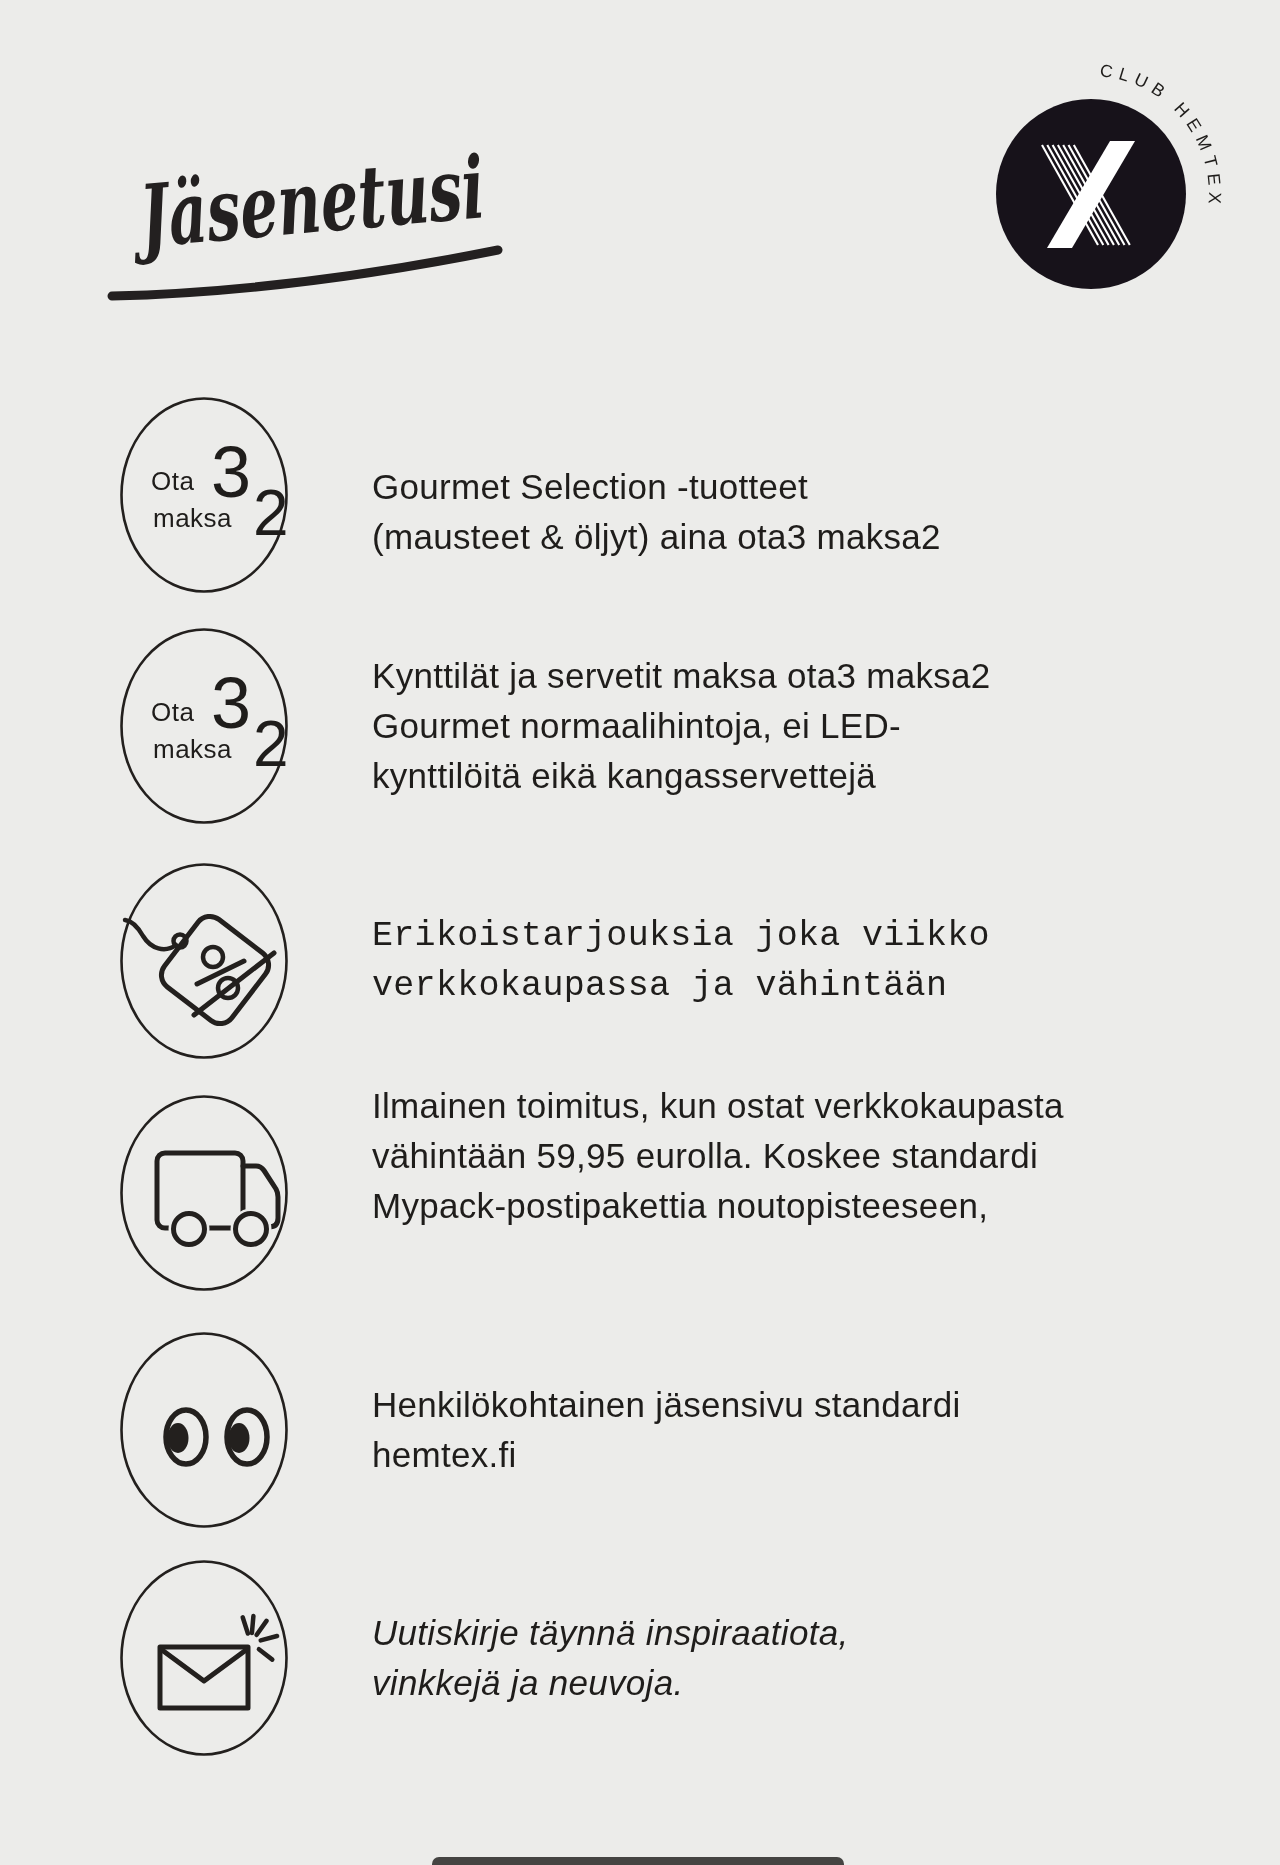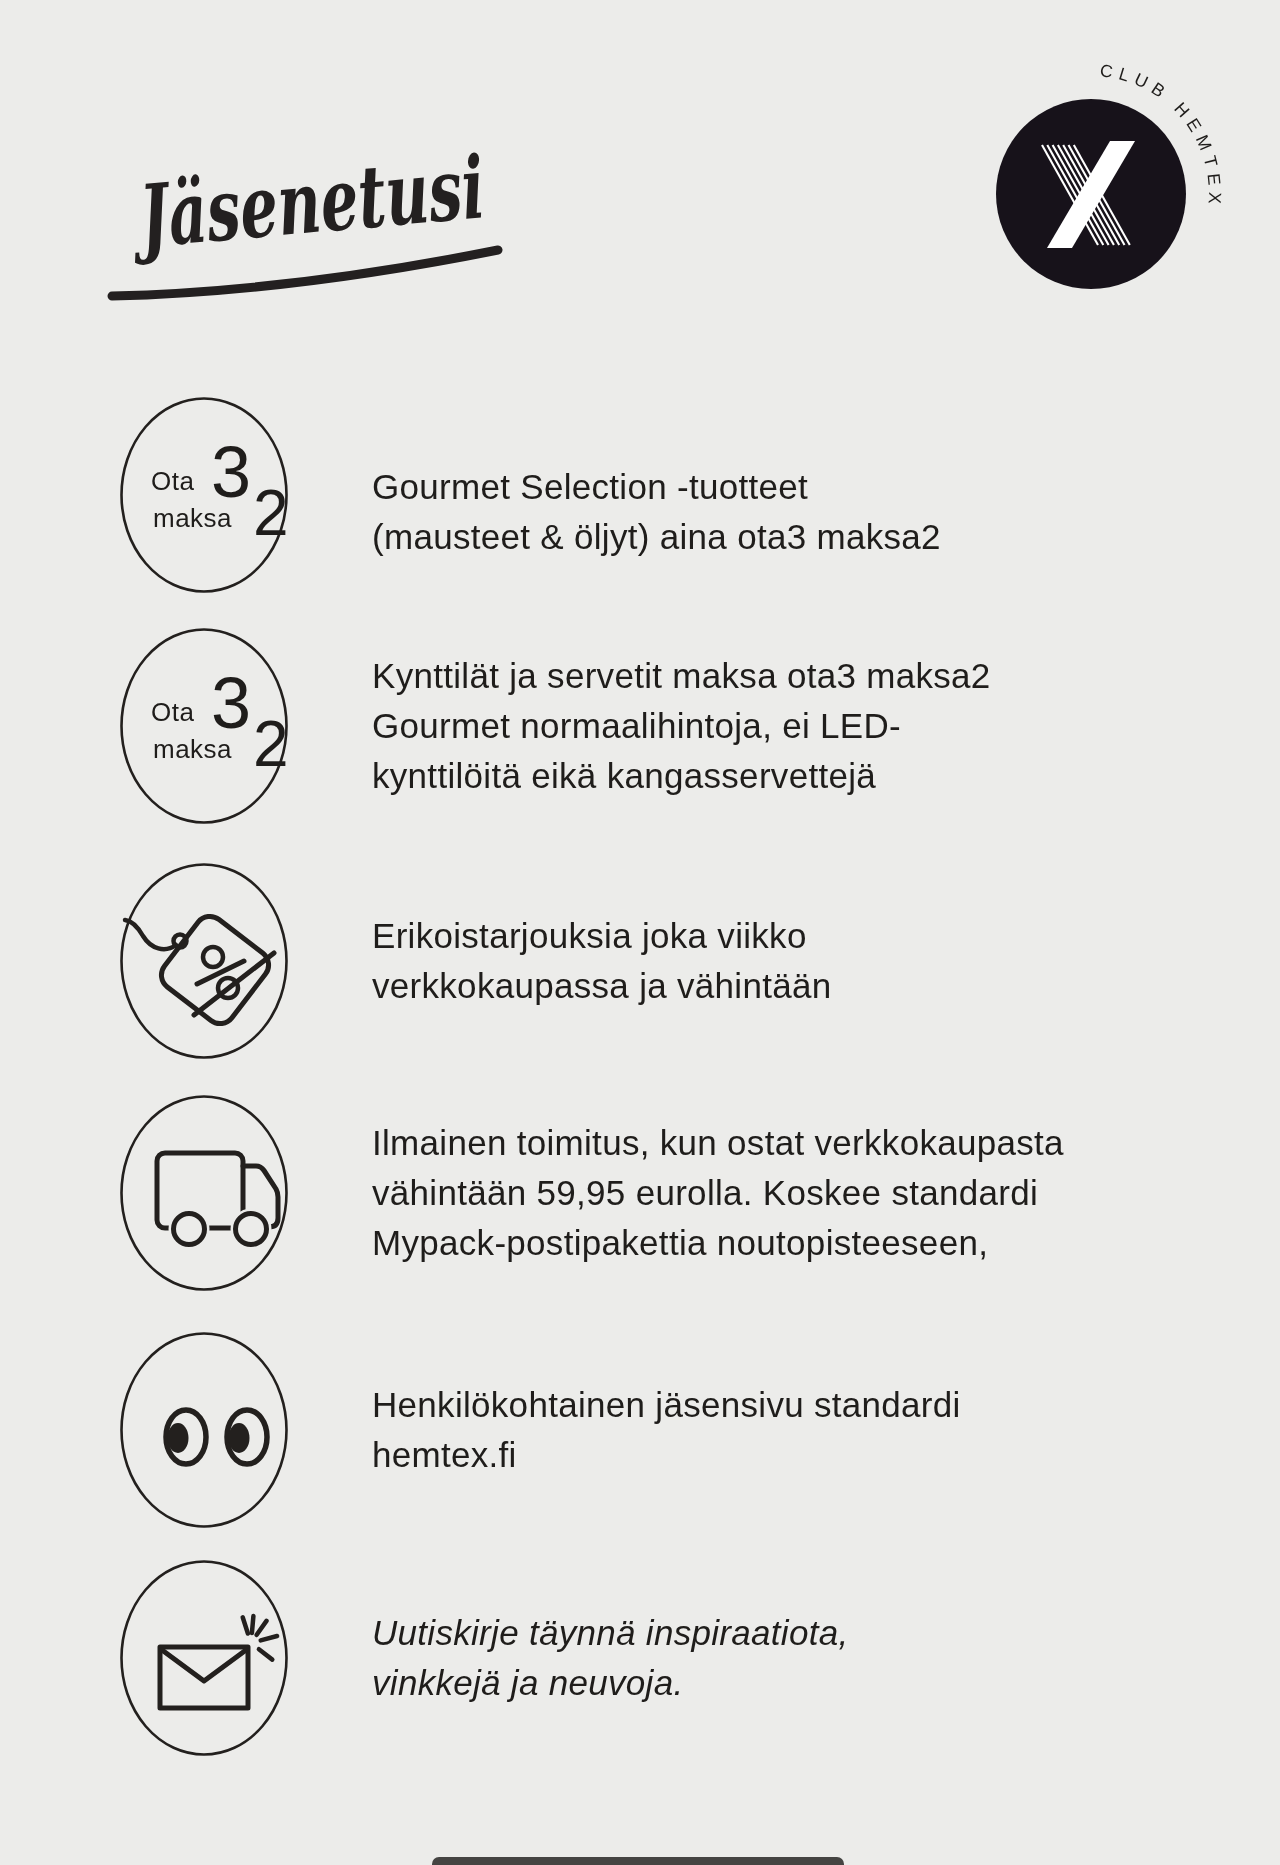--- a/index.html
+++ b/index.html
@@ -115,37 +115,37 @@
       <g transform="rotate(37.5 97 108)">
         <rect class="s" x="54.5" y="65.5" width="85" height="85" rx="15"></rect>
       </g>
       <circle class="s45" cx="62" cy="79" r="6.5"></circle>
       <path class="s45" d="M58,83 C47,91 33,87 25,74 C21,67 15,59 7,58"></path>
       <circle class="s45" cx="95" cy="95" r="10"></circle>
       <circle class="s45" cx="110" cy="126" r="10"></circle>
       <line class="s" x1="79" y1="122" x2="126" y2="99"></line>
       <line class="s" x1="76" y1="153" x2="156" y2="91"></line>
     </svg>
-    <div class="benefit-text" style="top:961px;">
+    <div class="benefit-text" style="top:961px;font-family:Liberation Mono, monospace;">
       <span class="benefit-line">Erikoistarjouksia joka viikko</span>
       <span class="benefit-line">verkkokaupassa ja vähintään</span>
     </div>
   </div>
 
   <div>
     <svg class="icon-circle" style="top:1094px;" viewBox="0 0 172 198">
       <ellipse class="ring" cx="86" cy="99" rx="82.5" ry="96.5"></ellipse>
       <rect class="s" x="39" y="59" width="86" height="75" rx="8"></rect>
       <path class="s" d="M125,72 L138,72 Q143,72 146,76.5 L158,95 Q160,98.5 160,103 L160,124 Q160,133 151,133 L149,133"></path>
       <circle class="halo" cx="71" cy="135" r="15.5"></circle>
       <circle class="halo" cx="133" cy="135" r="15.5"></circle>
       <circle class="wheel" cx="71" cy="135" r="15.5"></circle>
       <circle class="wheel" cx="133" cy="135" r="15.5"></circle>
     </svg>
-    <div class="benefit-text" style="top:1193px;">
+    <div class="benefit-text" style="top:1156px;">
       <span class="benefit-line">Ilmainen toimitus, kun ostat verkkokaupasta</span>
       <span class="benefit-line">vähintään 59,95 eurolla. Koskee standardi</span>
       <span class="benefit-line">Mypack-postipakettia noutopisteeseen,</span>
     </div>
   </div>
 
   <div>
     <svg class="icon-circle" style="top:1331px;" viewBox="0 0 172 198">
       <ellipse class="ring" cx="86" cy="99" rx="82.5" ry="96.5"></ellipse>
       <ellipse class="s55" cx="68" cy="106" rx="20" ry="27"></ellipse>

